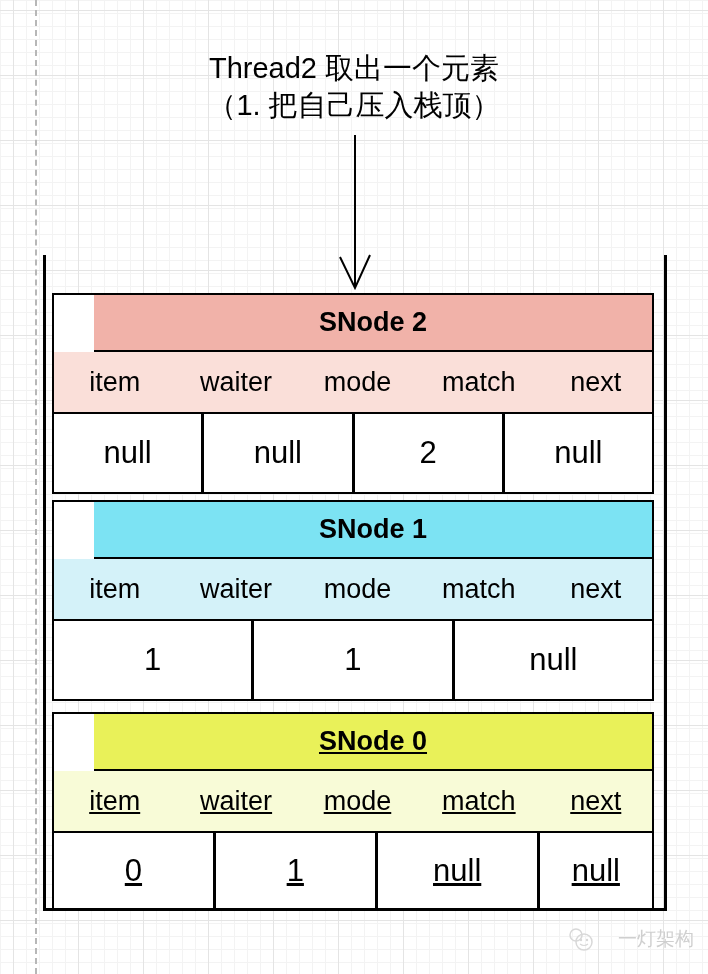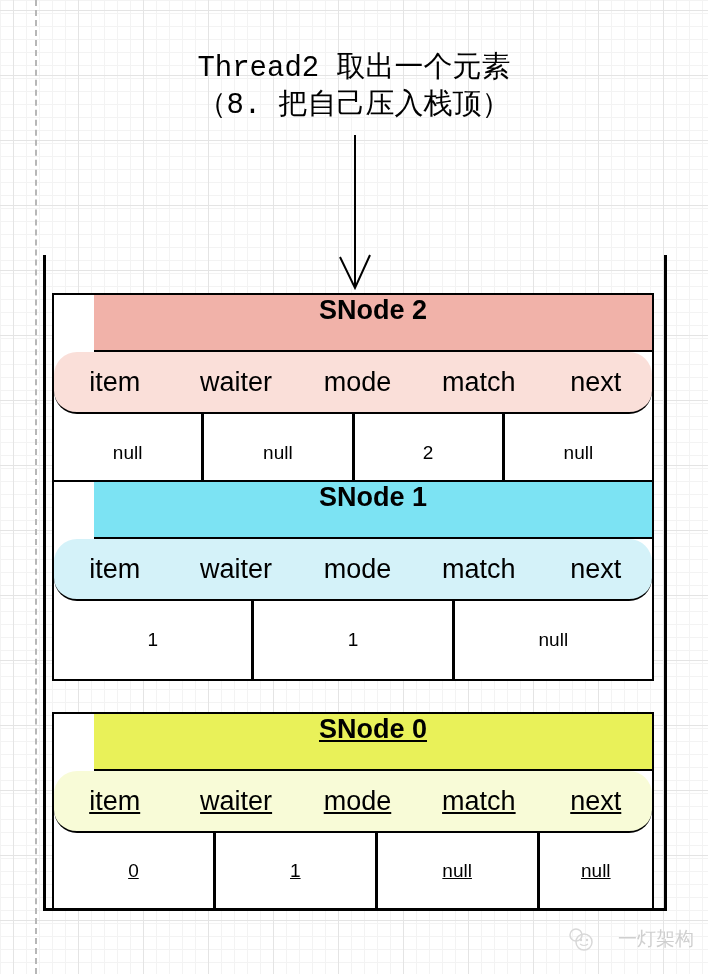--- a/index.html
+++ b/index.html
@@ -17,41 +17,41 @@
       linear-gradient(90deg, #f3f3f3 1px, transparent 1px);
     background-size:65px 65px,65px 65px,13px 13px,13px 13px;
     background-position:13px 10px,13px 10px,0 0,0 0;
   }
   .dashed-line{
     position:absolute;left:35px;top:0;height:974px;width:0;
     border-left:2px dashed #b7b7b7;
   }
   .diagram-title{
     position:absolute;top:50px;left:0;width:708px;
-    text-align:center;font-size:29px;line-height:37px;color:#000;font-family:Liberation Mono, monospace;
+    text-align:center;font-size:29px;line-height:37px;color:#000;
   }
   .arrow-svg{position:absolute;left:335px;top:133px;}
   .stack-wall{position:absolute;top:255px;width:3px;height:656px;background:#000;}
   .stack-wall.left{left:43px;}
   .stack-wall.right{left:664px;}
   .stack-bottom{position:absolute;left:43px;top:908px;width:624px;height:3px;background:#000;}
   .node{
     position:absolute;left:52px;width:602px;height:201px;
     box-sizing:border-box;border:2px solid #000;background:#fff;
   }
   .node-title{
     height:55px;border-bottom:2px solid #000;
-    display:flex;justify-content:center;
+    display:flex;align-items:center;justify-content:center;
     font-size:27px;font-weight:bold;margin-left:40px;
   }
   .node-cols{
     height:60px;border-bottom:2px solid #000;
-    display:flex;align-items:stretch;font-size:27px;border-radius:23px;
+    display:flex;align-items:stretch;font-size:27px;
   }
-  .node-vals{display:flex;height:78px;font-size:19px;background:transparent;}
+  .node-vals{display:flex;height:78px;font-size:31px;background:transparent;}
   .cell{
     flex:1 1 0;display:flex;align-items:center;justify-content:center;
     overflow:hidden;white-space:nowrap;
   }
   .cell.last{flex:0 0 18.8%;}
   .node-vals .cell{border-right:3px solid #000;}
   .node-vals .cell:last-child{border-right:none;}
   .node-vals{background-color:rgba(255,255,255,0.0);}
   .watermark{
     position:absolute;right:14px;top:926px;
@@ -64,21 +64,21 @@
 </style>
 </head>
 <body>
 
 <div class="canvas">
 
   <div class="dashed-line"></div>
 
   <div class="diagram-title">
     <div>Thread2 取出一个元素</div>
-    <div>（8. 把自己压入栈顶）</div>
+    <div>（1. 把自己压入栈顶）</div>
   </div>
 
   <svg class="arrow-svg" width="40" height="160">
     <line x1="20" y1="2" x2="20" y2="155" stroke="#000" stroke-width="2"></line>
     <polyline points="5,124 20,155 35,122" fill="none" stroke="#000" stroke-width="2"></polyline>
   </svg>
 
   <div class="stack-wall left"></div>
   <div class="stack-wall right"></div>
   <div class="stack-bottom"></div>
@@ -95,21 +95,21 @@
       <span class="cell last">next</span>
     </div>
     <div class="node-vals">
       <span class="cell">null</span>
       <span class="cell">null</span>
       <span class="cell">2</span>
       <span class="cell">null</span>
     </div>
   </div>
 
-  <div class="node" style="top:480px;">
+  <div class="node" style="top:500px;">
     <div class="node-title" style="background-color: rgb(124, 227, 243);">
       <span>SNode 1</span>
     </div>
     <div class="node-cols" style="background-color: rgb(212, 242, 249);">
       <span class="cell">item</span>
       <span class="cell">waiter</span>
       <span class="cell">mode</span>
       <span class="cell">match</span>
       <span class="cell last">next</span>
     </div>

